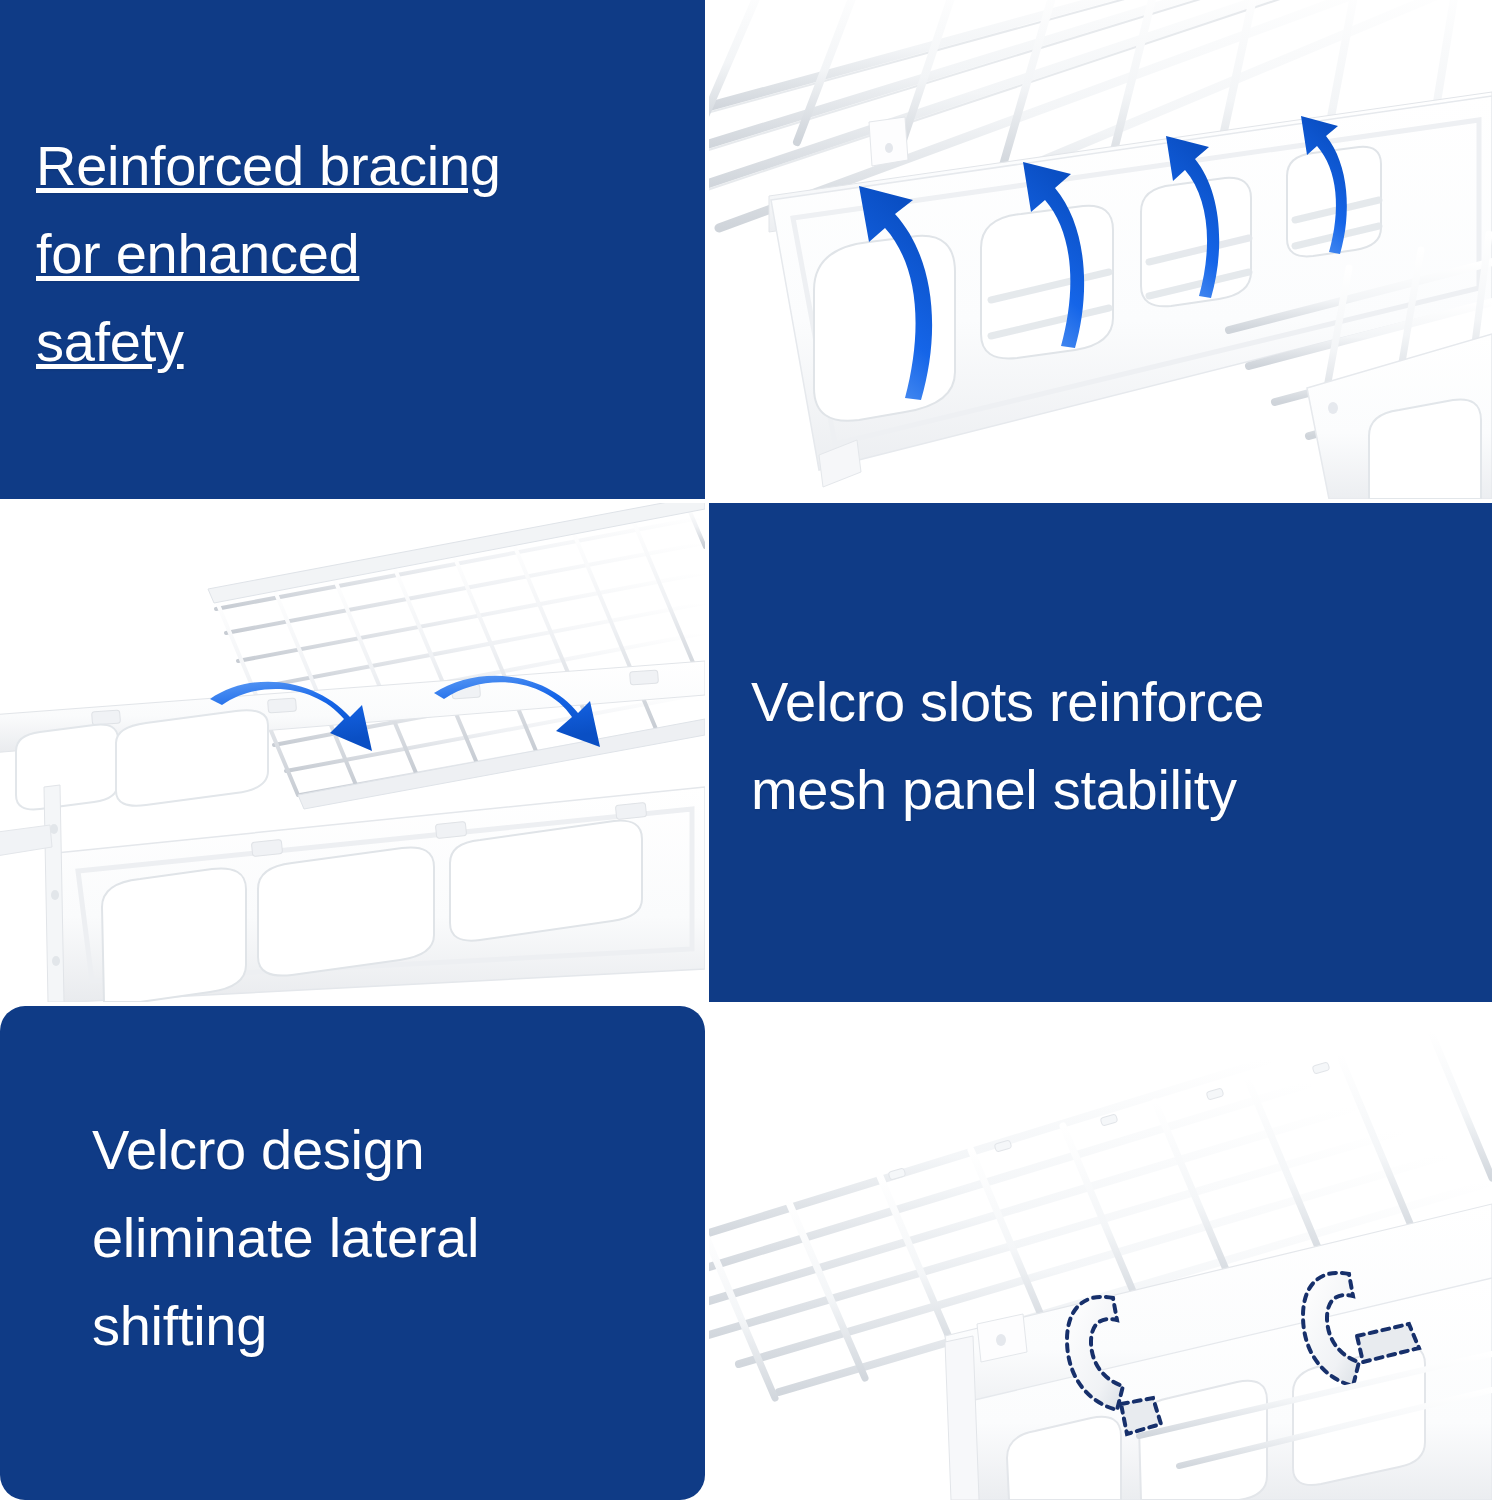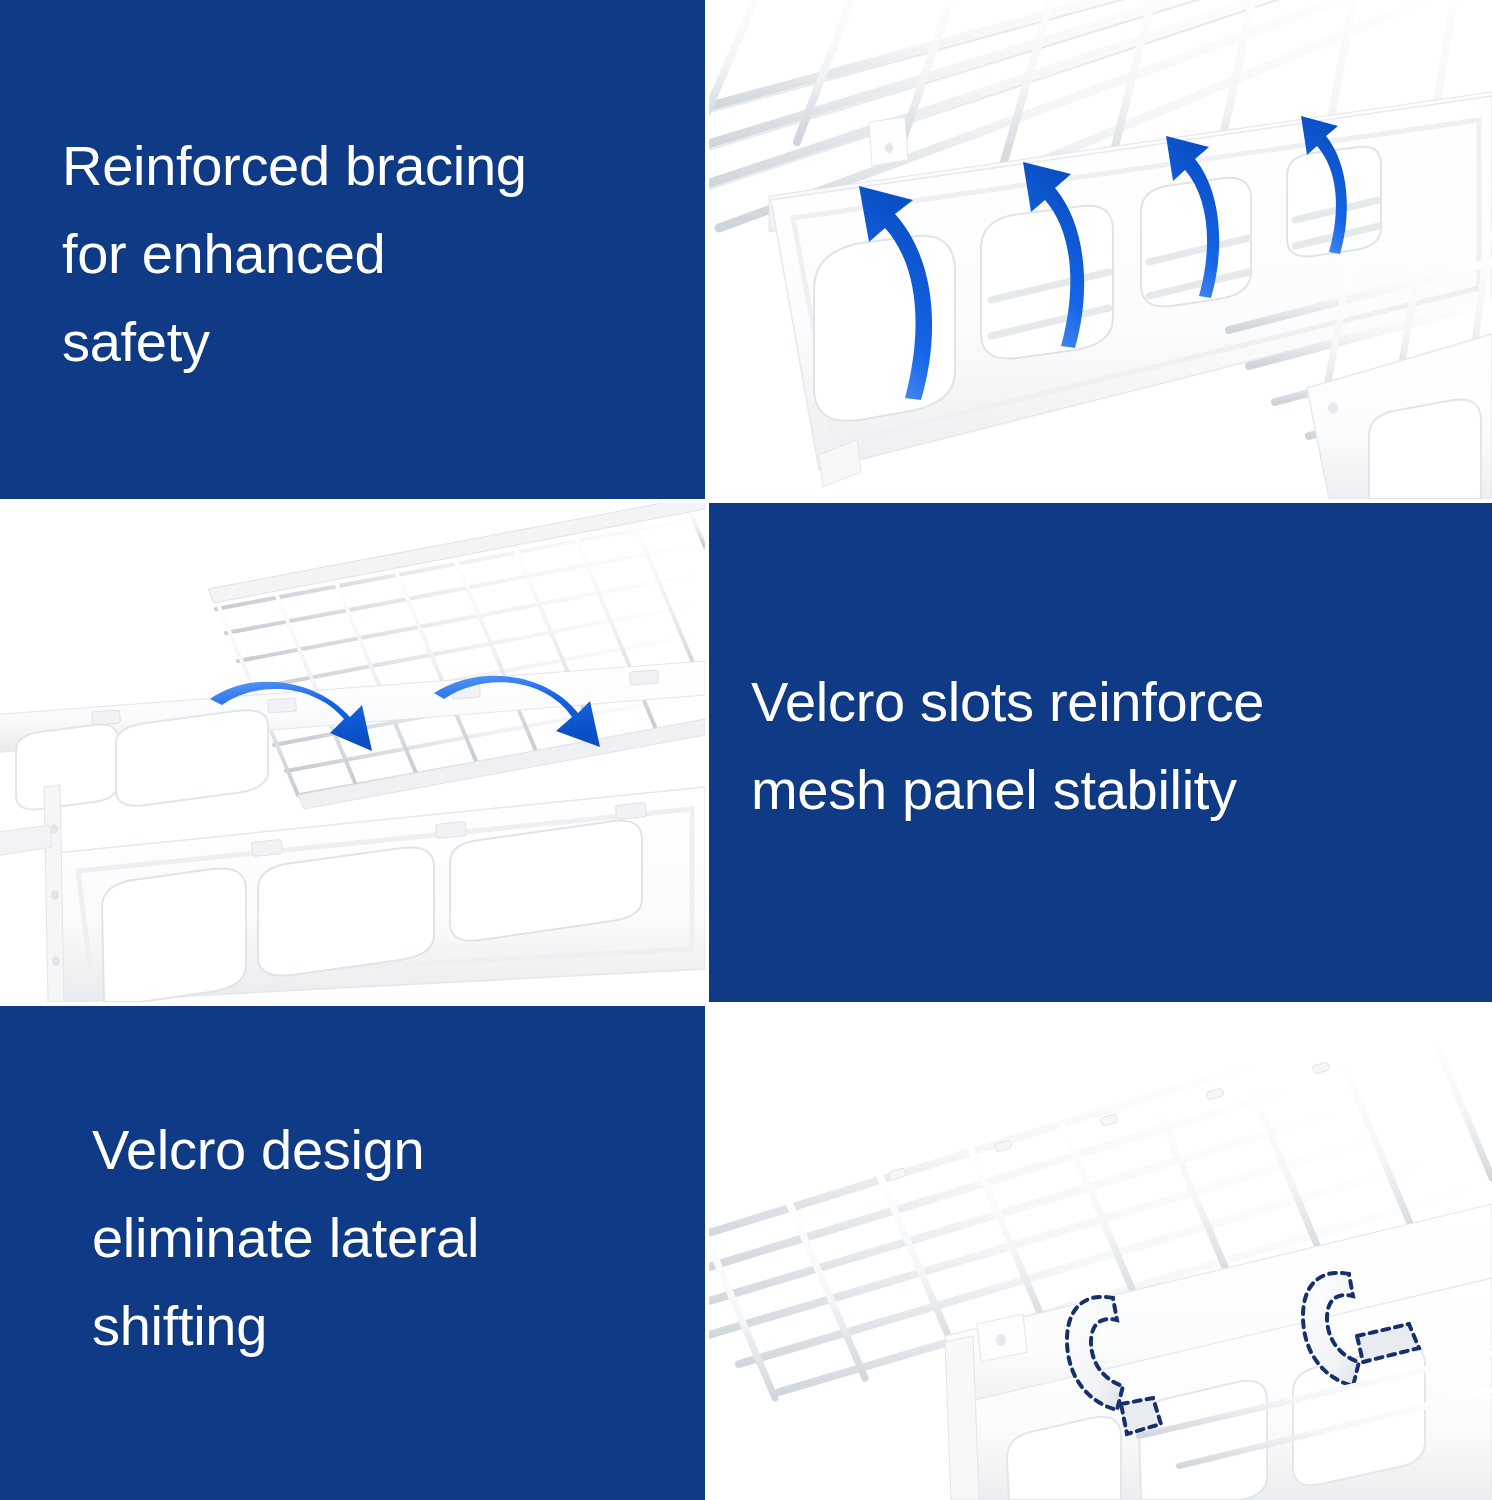--- a/index.html
+++ b/index.html
@@ -30,35 +30,35 @@
   }
   .cell-photo {
     background: #ffffff;
   }
 
   
   #cell-r1c1 { left: 0px;    top: 0px;    width: 705px; height: 499px; }
   #cell-r1c2 { left: 709px;  top: 0px;    width: 783px; height: 499px; }
   #cell-r2c1 { left: 0px;    top: 503px;  width: 705px; height: 499px; }
   #cell-r2c2 { left: 709px;  top: 503px;  width: 783px; height: 499px; }
-  #cell-r3c1 { left: 0px;    top: 1006px; width: 705px; height: 494px; }
+  #cell-r3c1 { left: 0px;    top: 1006px; width: 705px; height: 494px; border-radius: 25px; }
   #cell-r3c2 { left: 709px;  top: 1006px; width: 783px; height: 494px; }
 
   
   .headline {
     position: absolute;
     color: #ffffff;
     font-size: 56px;
     line-height: 88px;
     font-weight: 400;
     letter-spacing: -0.3px;
     white-space: pre-line;
     text-shadow: 0 1px 2px rgba(0,0,0,0.12);
   }
-  #headline-bracing   { left: 62px;  top: 122px; width: 620px; }
+  #headline-bracing   { left: 36px;  top: 122px; width: 620px; text-decoration: underline; }
   #headline-locking   { left: 42px;  top: 155px; width: 700px; }
   #headline-velcro    { left: 92px;  top: 100px; width: 600px; }
 
   
   .scene {
     position: absolute;
     inset: 0;
     background: #ffffff;
   }
   .scene svg { display: block; width: 100%; height: 100%; }

